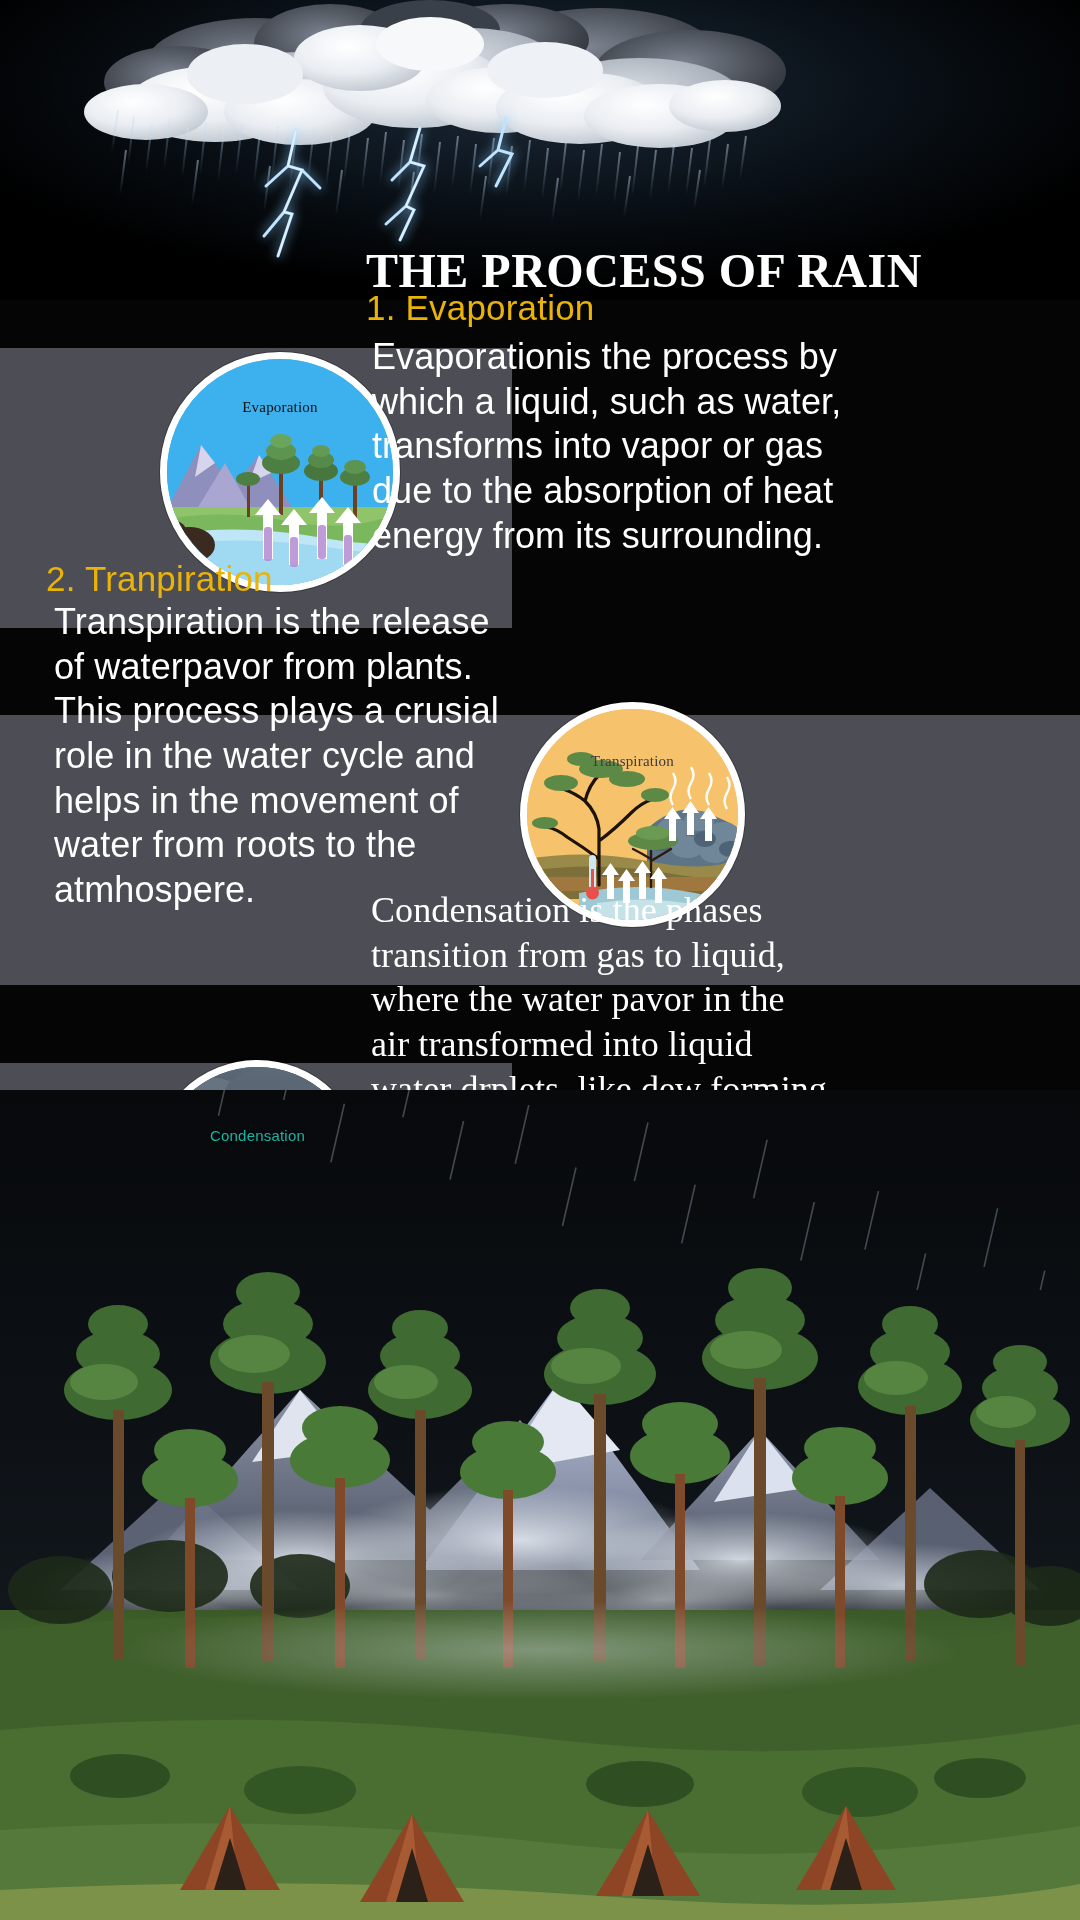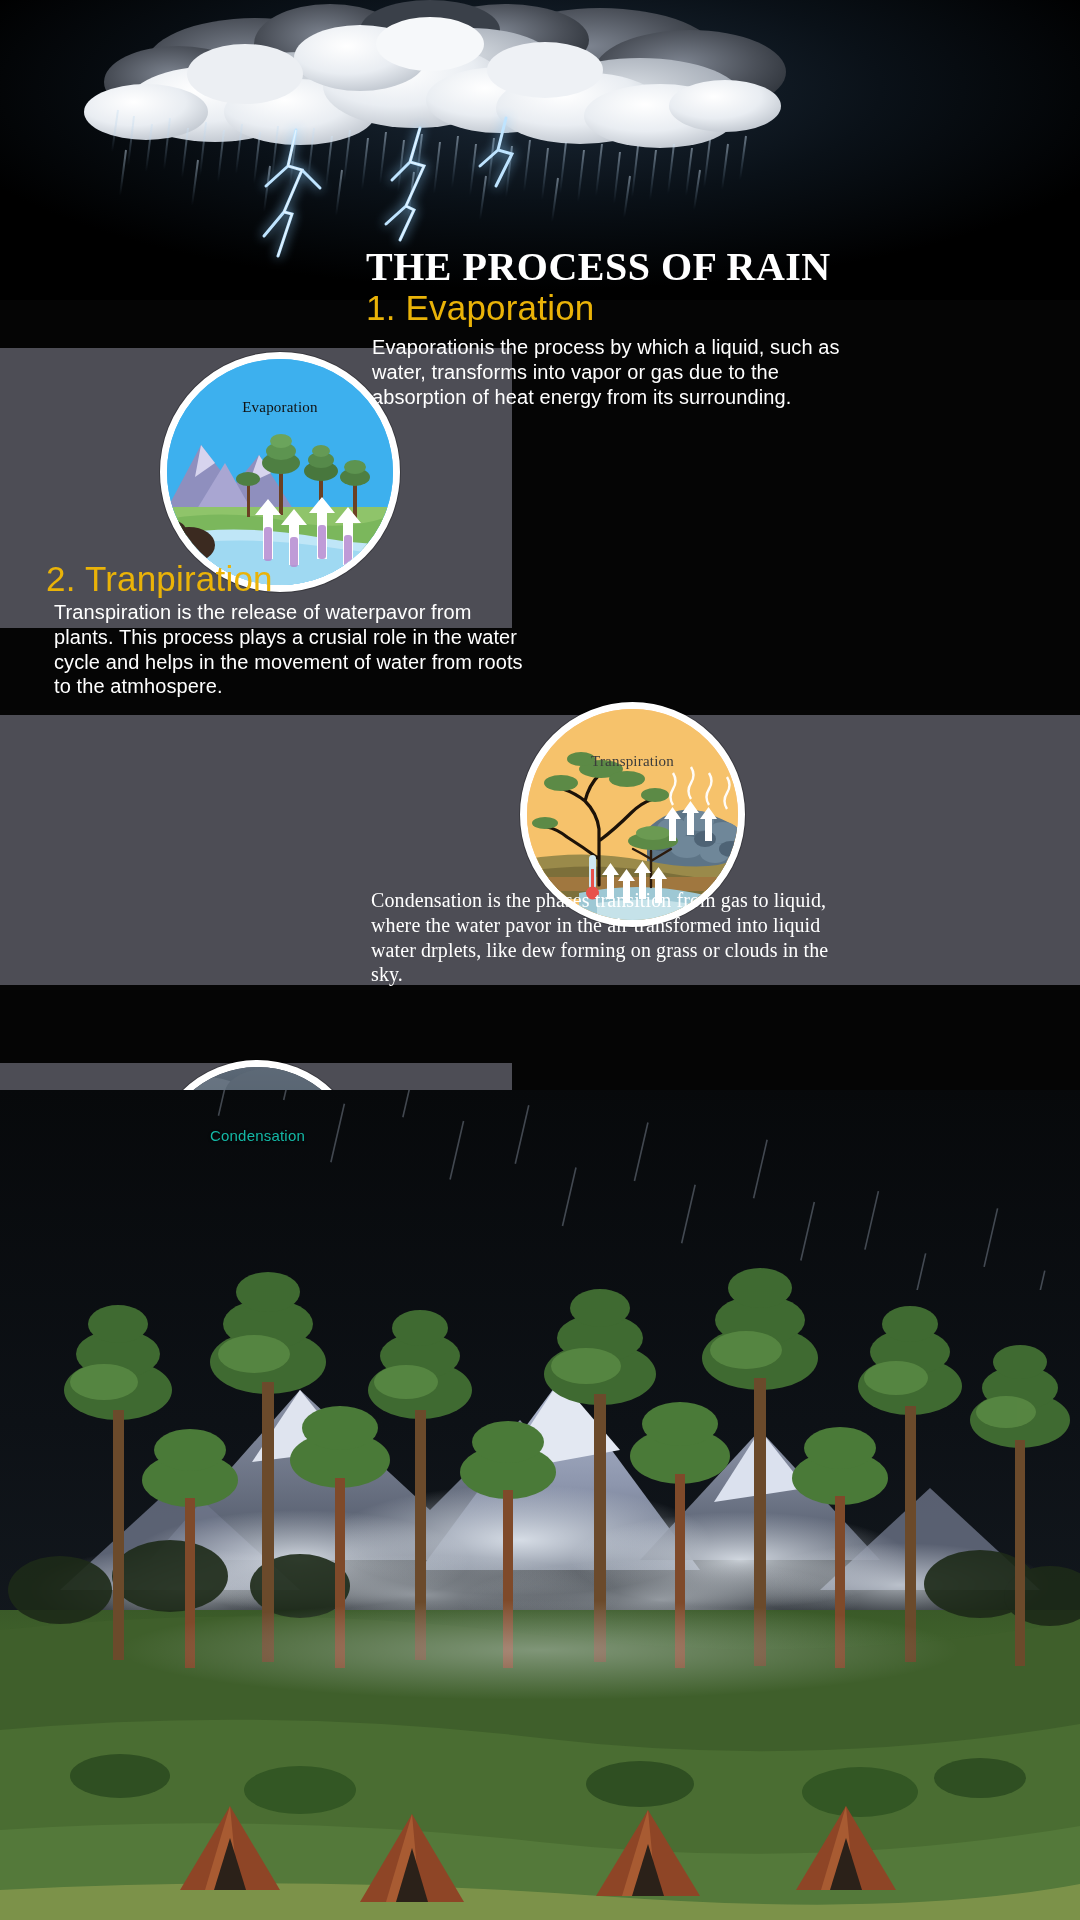--- a/index.html
+++ b/index.html
@@ -24,23 +24,23 @@
   .c-evap  { left:160px; top:352px; width:240px; height:240px; background:#3db0ee; }
   .c-trans { left:520px; top:702px; width:225px; height:225px; background:#fdba74; }
   .c-cond  { left:150px; top:1060px; width:215px; height:215px; background:#3f4955; }
   .circ-label { position:absolute; left:0; right:0; text-align:center; font-size:15px;
                 letter-spacing:.2px; z-index:9; }
   .lbl-dark { color:#111; top:40px;font-family:Liberation Serif, serif; }
   .lbl-light { color:#14b8a6; top:60px; text-shadow:0 1px 3px rgba(0,0,0,.8); }
 
   
   .title { position:absolute; left:366px; top:243px; font-family:"Liberation Serif", serif;
-           font-weight:bold; font-size:40px; color:#fff; letter-spacing:.5px; }
+           font-weight:bold; font-size:48px; color:#fff; letter-spacing:.5px; }
   .h2 { position:absolute; color:#eab308; font-size:35px; font-weight:400; letter-spacing:.2px; }
-  .para { position:absolute; color:#fff; font-size:20px; line-height:1.24; letter-spacing:.1px; }
+  .para { position:absolute; color:#fff; font-size:36px; line-height:1.24; letter-spacing:.1px; }
 
   .h2-1 { left:366px; top:288px; }
   .p-1  { left:372px; top:335px; width:470px; }
   .h2-2 { left:46px;  top:550px;margin-top:9px; }
   .p-2  { left:54px;  top:600px; width:470px; }
   .h2-3 { left:371px; top:848px; }
   .p-3  { left:371px; top:888px; width:460px;font-family:Liberation Serif, serif; }
 
   
   .scene { position:absolute; left:0; top:1090px; width:1080px; height:830px; overflow:hidden;

